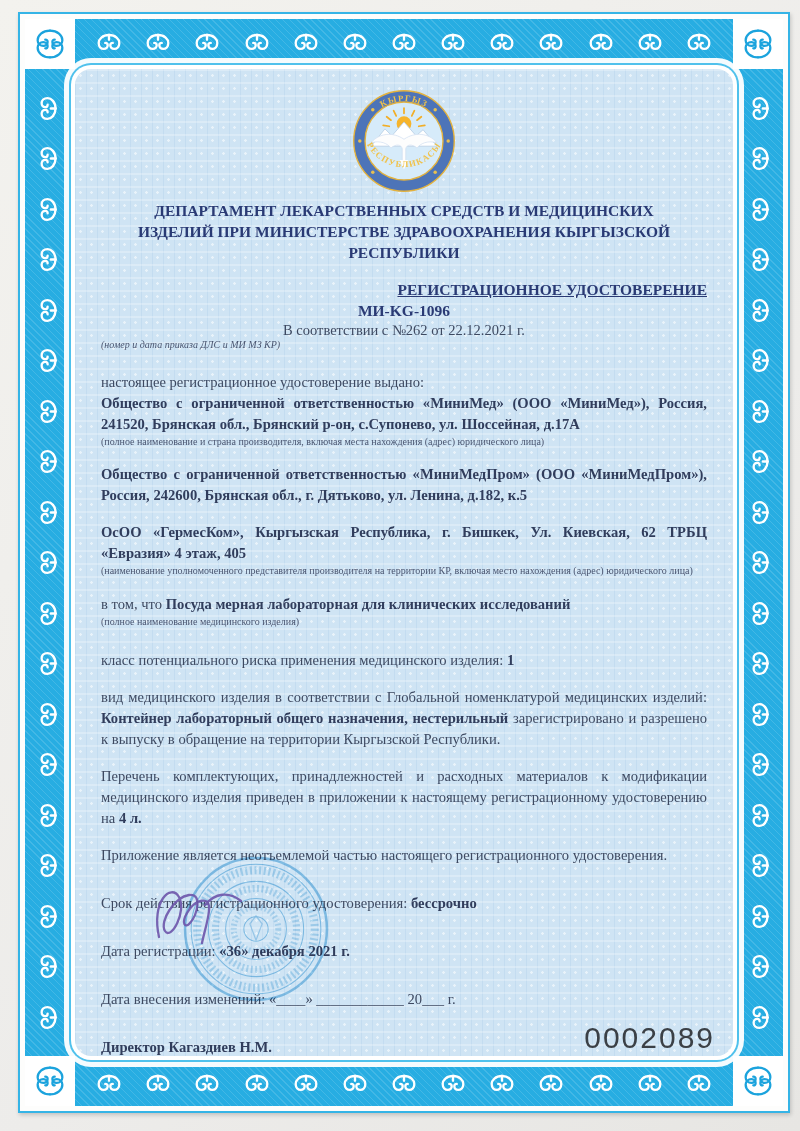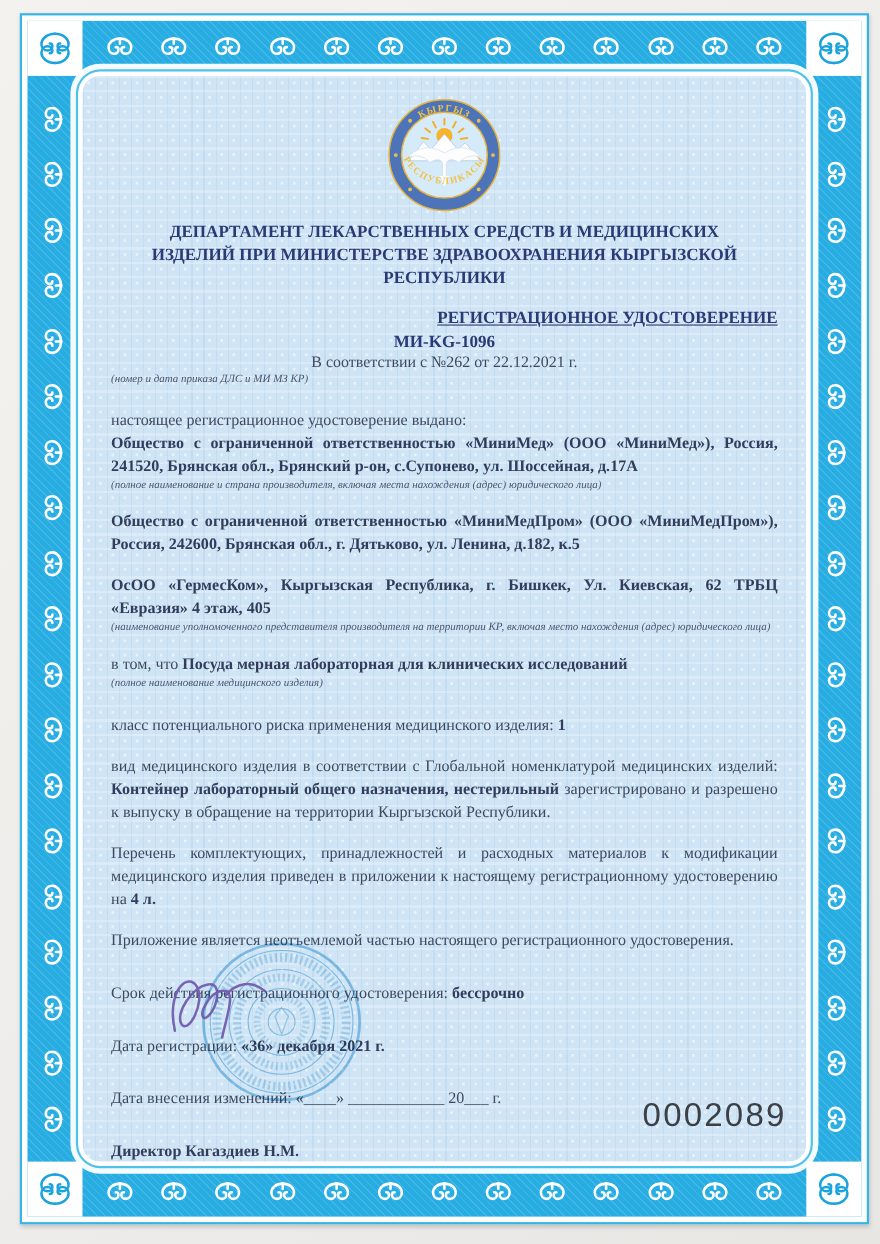--- a/index.html
+++ b/index.html
@@ -35,24 +35,24 @@
   .authority{margin:8px auto 0;max-width:560px;text-align:center;font-weight:bold;
     font-size:15.5px;line-height:1.35;color:#2a3a74;}
   .doc-title{margin:16px auto 0;text-align:right;font-weight:bold;font-size:15.5px;line-height:1.35;color:#2a3a74;text-decoration:underline;}
   .doc-number{margin:1px auto 0;text-align:center;font-weight:bold;font-size:15.5px;color:#2a3a74;}
   .order-line{margin:2px auto 0;text-align:center;font-size:14.5px;color:#3d4961;}
   .order-note{margin:0 auto;text-align:left;font-style:italic;font-size:10px;color:#4a5570;}
   p{margin:0;}
   .body{font-size:14.6px;line-height:1.44;color:#3d4961;}
   .j{text-align:justify;}
   b,strong{color:#313d5c;}
-  .note{font-style:italic;font-size:10px;line-height:1.25;color:#4a5570;margin-top:1px;}.gap{margin-top:16px}.gap-lg{margin-top:22px}.gap-xl{margin-top:27px}
+  .note{font-size:10px;line-height:1.25;color:#4a5570;margin-top:1px;}.gap{margin-top:16px}.gap-lg{margin-top:22px}.gap-xl{margin-top:27px}
   .seal{position:absolute;left:105px;top:784px;width:152px;height:152px;mix-blend-mode:multiply;opacity:.85;z-index:1;}
   .signature{position:absolute;left:66px;top:802px;width:110px;height:84px;z-index:4;}
-  .serial{position:absolute;right:18px;bottom:24px;font-family:"Liberation Sans","DejaVu Sans",sans-serif;
+  .serial{position:absolute;right:18px;bottom:1px;font-family:"Liberation Sans","DejaVu Sans",sans-serif;
     font-size:30px;color:#3b4046;letter-spacing:2px;z-index:5;}
 </style>
 </head>
 <body>
 
 <svg width="0" height="0" style="position:absolute">
   <defs>
     <g id="corner-sym">
       <path d="M20 6 C12 6 7 11 7 16 C7 20 10 22 13 22 C16 22 17.5 20 17.5 18 C17.5 16.4 16.3 15.4 15 15.4"></path>
       <path d="M20 6 C28 6 33 11 33 16 C33 20 30 22 27 22 C24 22 22.5 20 22.5 18 C22.5 16.4 23.7 15.4 25 15.4"></path>

